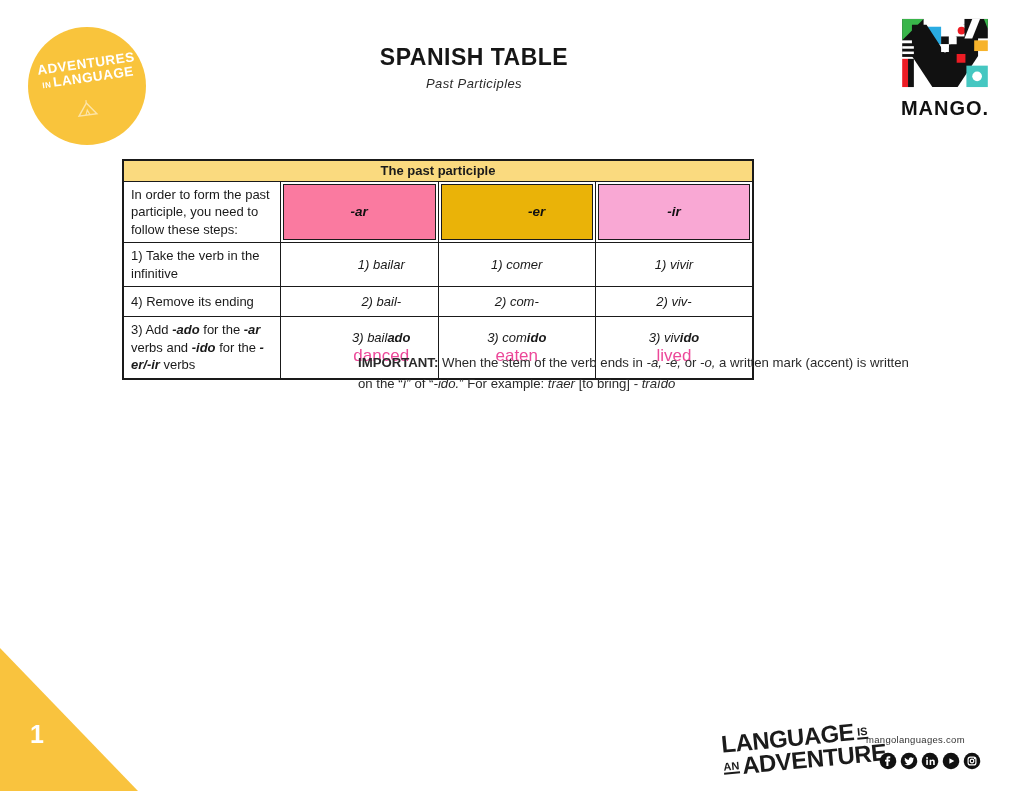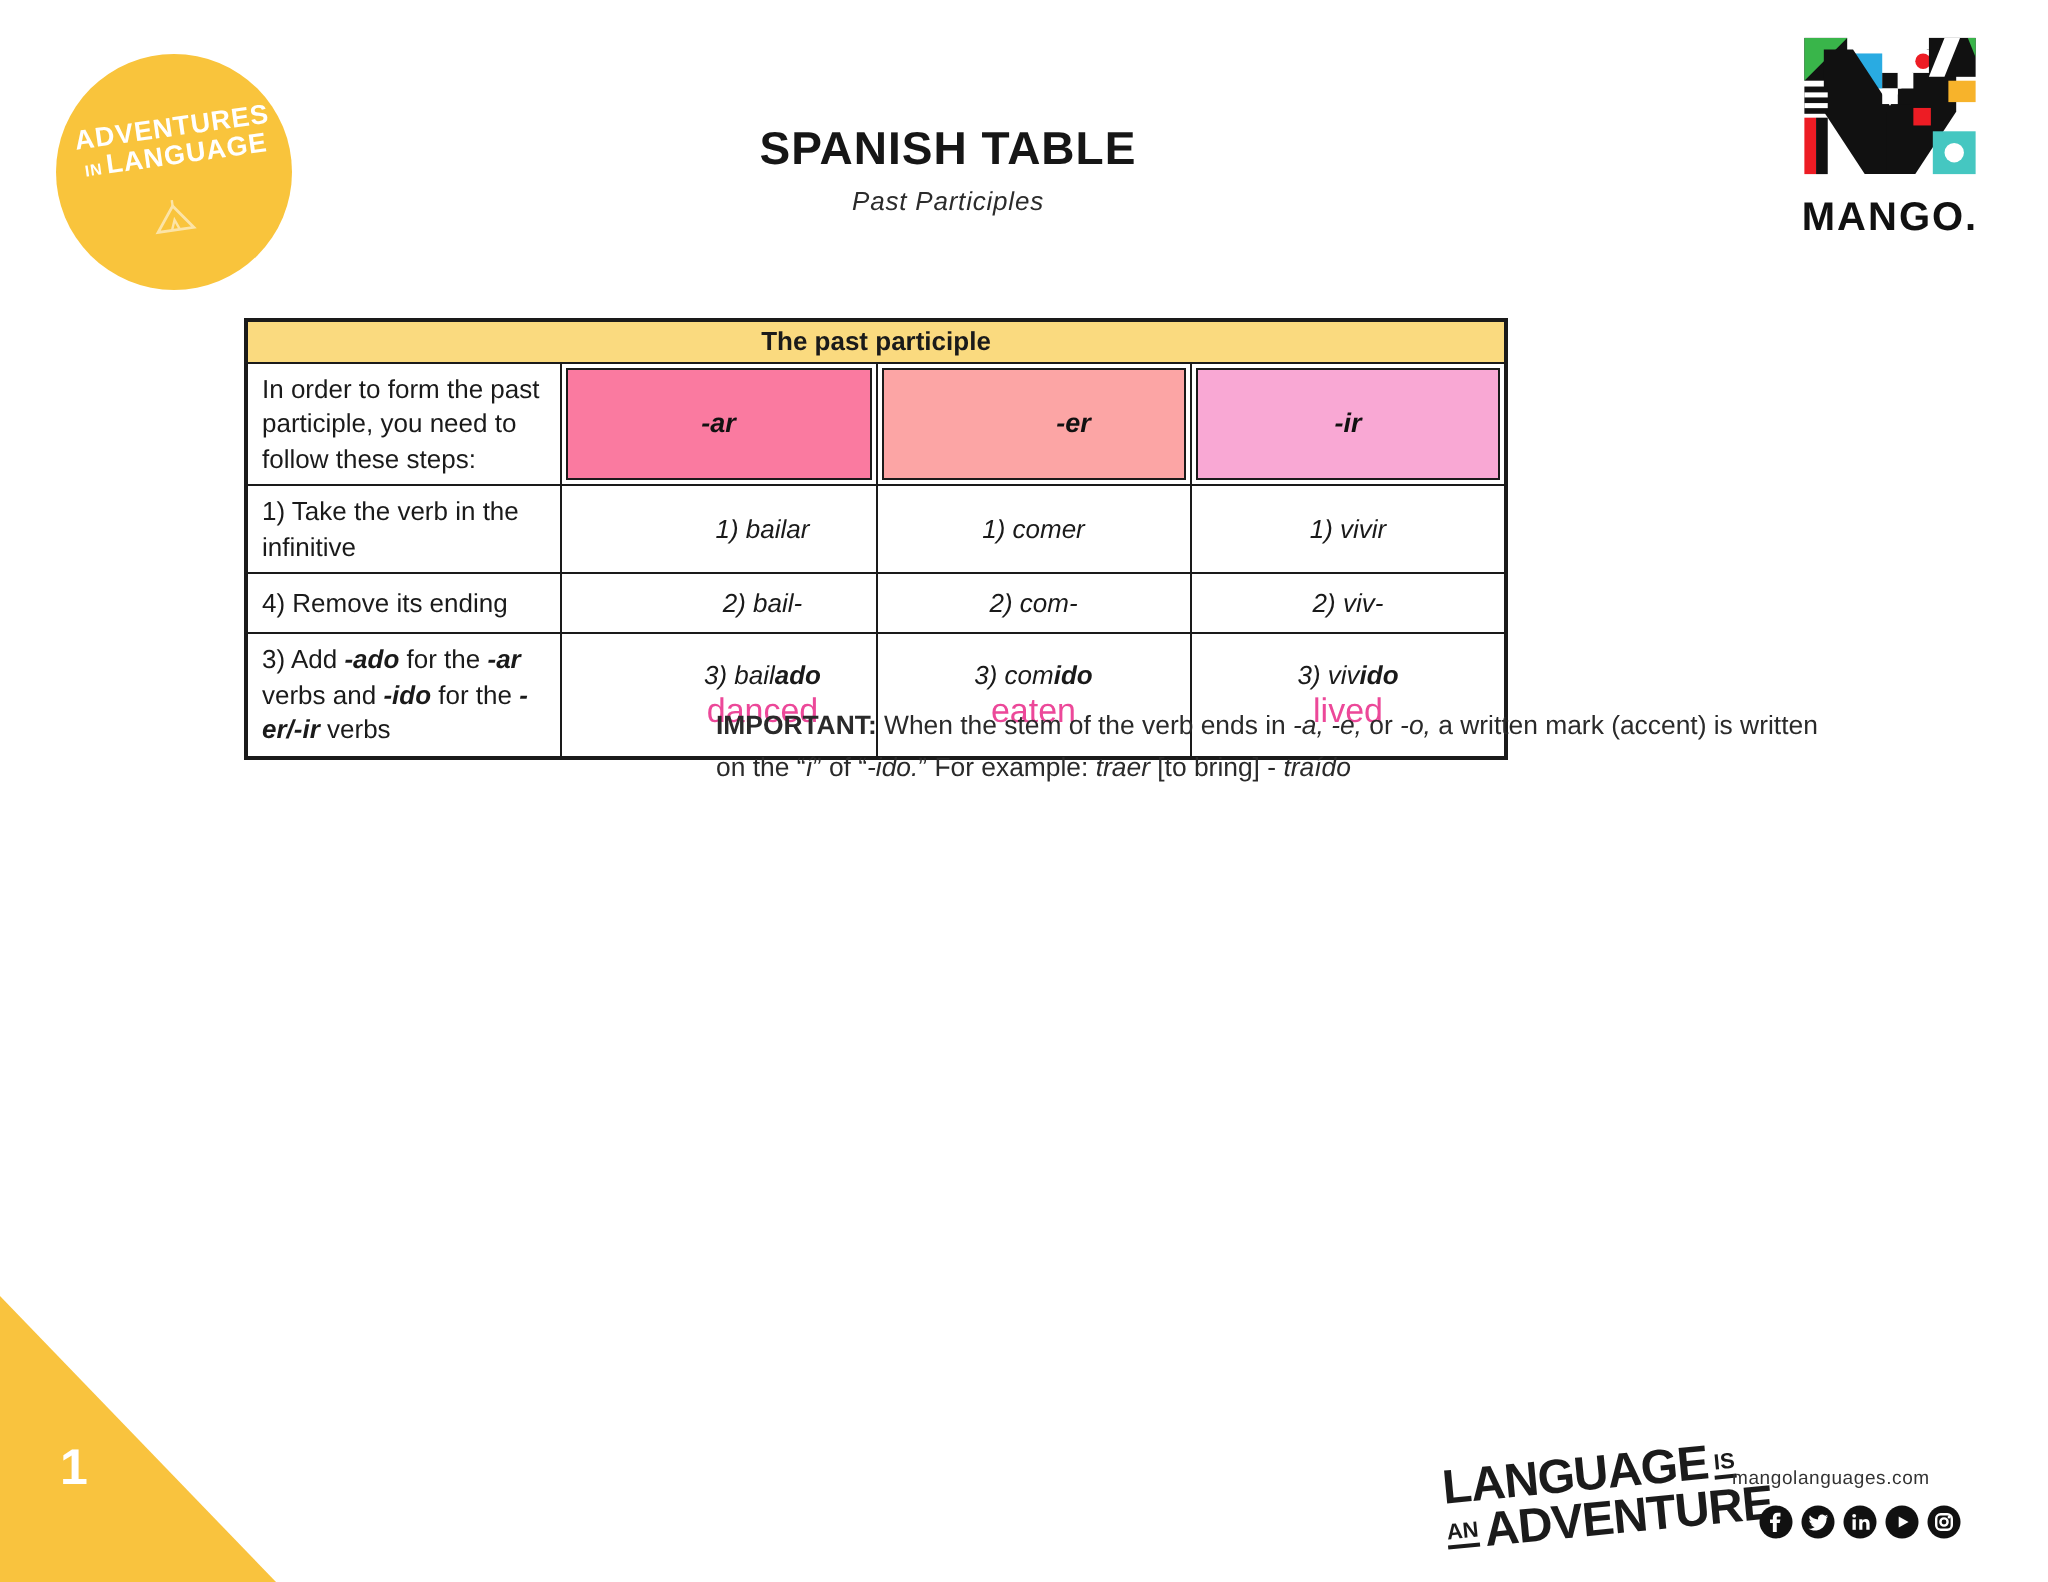--- a/index.html
+++ b/index.html
@@ -11,21 +11,21 @@
     position: absolute; left: 28px; top: 27px; width: 118px; height: 118px;
     border-radius: 50%; background: #F9C43C;
     display: flex; flex-direction: column; align-items: center; justify-content: center;
   }
   .badge-text { transform: rotate(-8deg); color: #fff; text-align: center; line-height: 1.05; margin-top: 2px; }
   .badge-line1 { font-size: 13.5px; font-weight: 800; letter-spacing: .5px; }
   .badge-line2 { font-size: 13.5px; font-weight: 800; letter-spacing: .5px; display:flex; align-items:flex-end; gap:2px; justify-content:center; }
   .badge-line2 .small { font-size: 8px; font-weight: 800; padding-bottom: 1px; }
   .badge-tent { margin-top: 14px; opacity: .55; transform: rotate(-8deg); }
 
-  .title-block { position: absolute; left: 0; top: 44px; width: 948px; text-align: center; margin-top: 17px; }
+  .title-block { position: absolute; left: 0; top: 44px; width: 948px; text-align: center; }
   .doc-title { font-size: 23px; font-weight: 800; letter-spacing: .5px; color: #161616; }
   .doc-subtitle { font-size: 13px; font-style: italic; font-weight: 500; color: #2b2b2b; margin-top: 5px; letter-spacing: .4px; }
 
   .mango-logo { position: absolute; left: 898px; top: 17px; width: 94px; text-align: center; }
   .mango-word { font-size: 20px; font-weight: 900; letter-spacing: 1px; color: #111; margin-top: 4px; }
 
   
   .ptable-wrap { position: absolute; left: 122px; top: 159px; }
   table.ptable { border-collapse: collapse; table-layout: fixed; width: 632px; border: 2px solid #1a1a1a; }
   table.ptable td { border: 1.5px solid #1a1a1a; font-size: 13px; vertical-align: middle; }
@@ -122,21 +122,21 @@
     <tbody>
         <tr>
       <td colspan="4" class="t-title" style="background-color: rgb(250, 218, 127);">The past participle</td>
     </tr>
     <tr>
       <td class="c0 intro">In order to form the past participle, you need to follow these steps:</td>
       <td class="c1 chip-cell">
         <div class="chip" style="background-color: rgb(250, 122, 160);">-ar</div>
       </td>
       <td class="c2 chip-cell">
-        <div class="chip" style="background-color: #fca5a5; padding-left: 40px;">-er</div>
+        <div class="chip" style="background-color: #eab308; padding-left: 40px;">-er</div>
       </td>
       <td class="c3 chip-cell">
         <div class="chip" style="background-color: #f9a8d4;">-ir</div>
       </td>
     </tr>
     <tr class="r-step">
       <td class="c0 step-label"><span>1) Take the verb in the infinitive</span></td>
       <td class="c1 step-cell"><span class="seg-i">1) bailar</span></td>
       <td class="c2 step-cell"><span class="seg-i">1) comer</span></td>
       <td class="c3 step-cell"><span class="seg-i">1) vivir</span></td>

